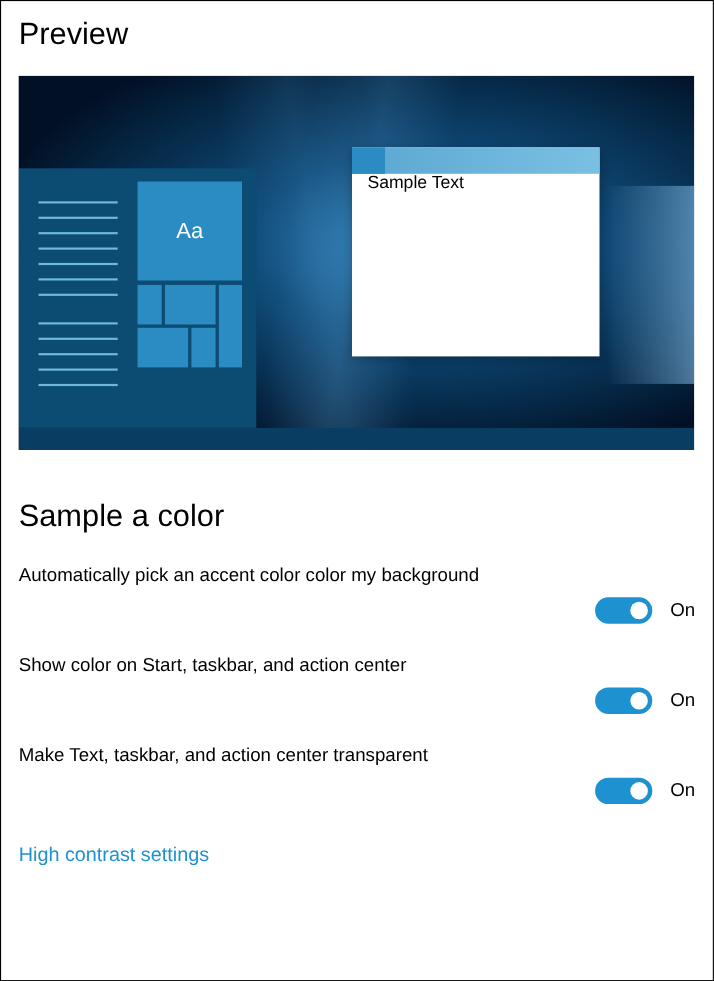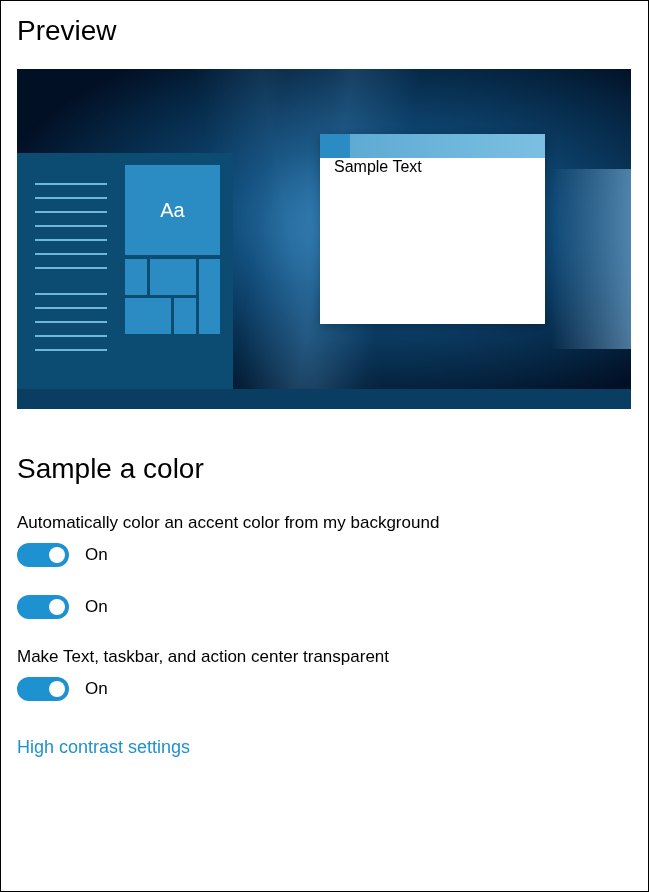--- a/index.html
+++ b/index.html
@@ -144,20 +144,21 @@
     }
     .setting-label {
       font-size: 17px;
       color: #000;
       margin-bottom: 10px;
     }
     .toggle-row {
       display: flex;
       align-items: center;
       gap: 16px;
+      justify-content: flex-end;
     }
     .toggle {
       width: 52px;
       height: 24px;
       border-radius: 12px;
       background: #1e91d0;
       position: relative;
       cursor: pointer;
     }
     .toggle-knob {
@@ -220,30 +221,31 @@
   <div class="sample-window">
     <div class="sample-titlebar"></div>
     <div class="sample-text">Sample Text</div>
   </div>
   <div class="taskbar"></div>
 </div>
 
 <div class="heading-choose">Sample a color</div>
 
 <div class="setting-row">
-  <div class="setting-label">Automatically color an accent color from my background</div>
+  <div class="setting-label">Automatically pick an accent color color my background</div>
   <div class="toggle-row">
     <div class="toggle">
       <div class="toggle-knob"></div>
     </div>
     <span class="toggle-state">On</span>
   </div>
 </div>
 
 <div class="setting-row">
+  <div class="setting-label">Show color on Start, taskbar, and action center</div>
   <div class="toggle-row">
     <div class="toggle">
       <div class="toggle-knob"></div>
     </div>
     <span class="toggle-state">On</span>
   </div>
 </div>
 
 <div class="setting-row">
   <div class="setting-label">Make Text, taskbar, and action center transparent</div>

